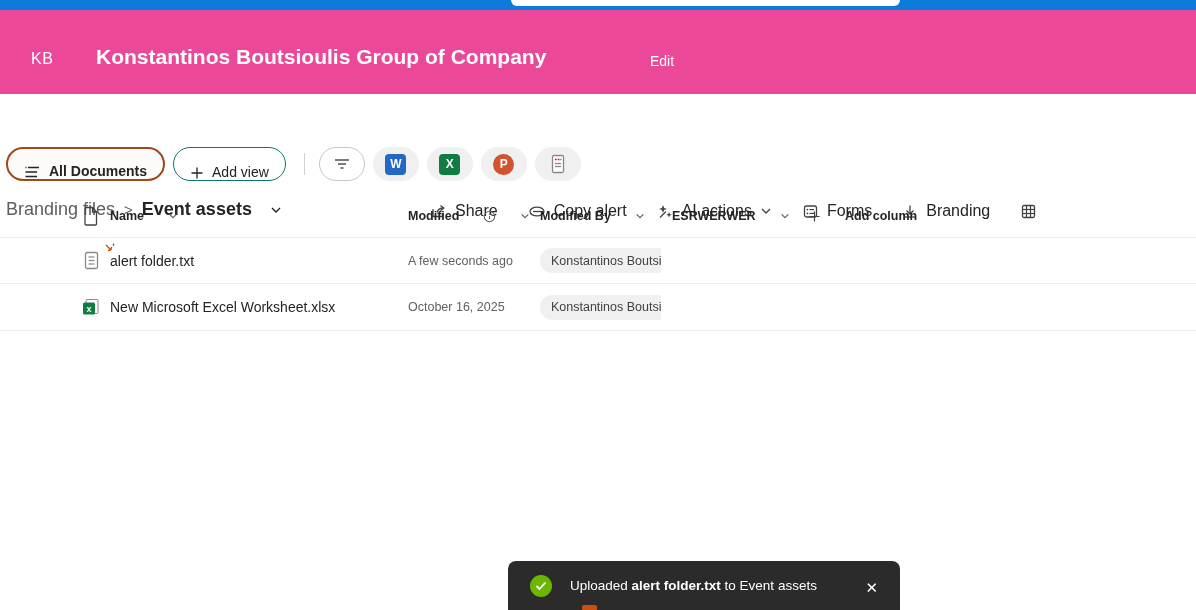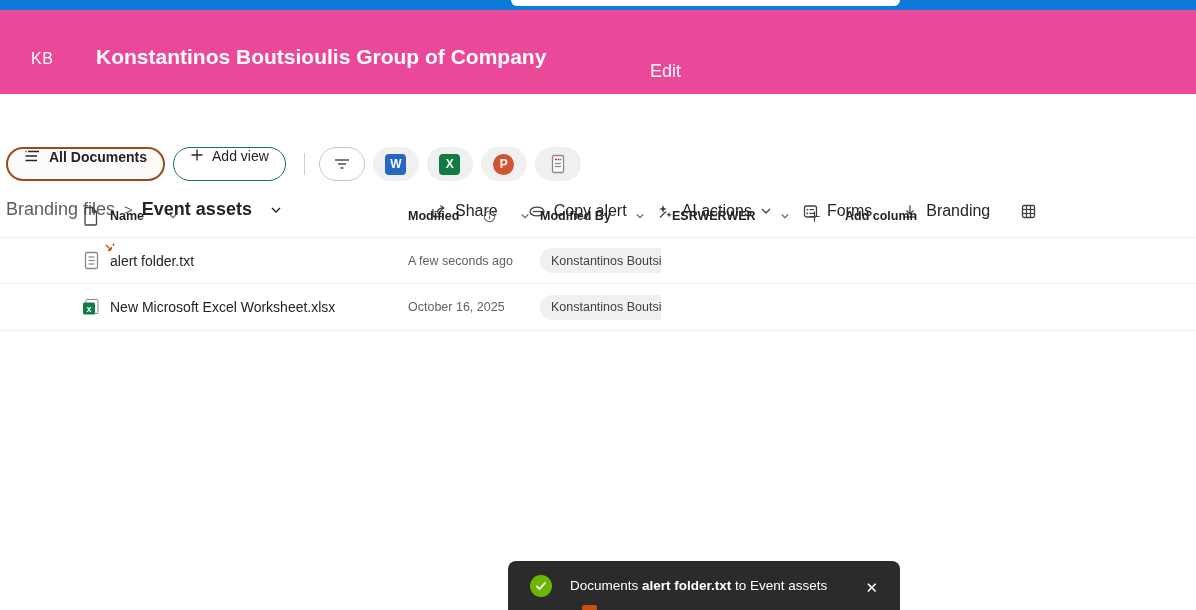--- a/index.html
+++ b/index.html
@@ -10,37 +10,37 @@
   
   .topbar { position:absolute; left:0; top:0; width:1196px; height:10px; background:#0c7bd9; }
   .searchbox { position:absolute; left:511px; top:-12px; width:389px; height:18px;
     background:#fff; border-radius:6px; }
 
   
   .site-header { position:absolute; left:0; top:10px; width:1196px; height:84px;
     background:#ec4899; display:flex; align-items:center; }
   .site-logo { position:absolute; left:31px; top:40px; color:#fff; font-size:16px; letter-spacing:0.5px; }
   .site-title { position:absolute; left:96px; top:35px; color:#fff; font-size:21px; font-weight:700; }
-  .site-edit { position:absolute; left:650px; top:51px; color:#fff; font-size:18px; cursor:pointer; }
+  .site-edit { position:absolute; left:650px; top:43px; color:#fff; font-size:14px; cursor:pointer; }
 
   
   .crumb-row { position:absolute; left:0; top:94px; width:1196px; height:46px; background:#fff; }
   .breadcrumb { position:absolute; left:6px; top:105px; display:flex; align-items:center; gap:9px; font-size:18px; }
   .crumb-parent { color:#605e5c; cursor:pointer; }
   .crumb-sep { color:#605e5c; font-size:15px; }
   .crumb-current { color:#242424; font-weight:700; display:flex; align-items:center; gap:18px; cursor:pointer; }
 
   .command-bar { position:absolute; left:430px; top:94px; height:46px; display:flex;
     align-items:center; gap:30px; white-space:nowrap; }
   .cmd-item { display:flex; align-items:center; gap:8px; font-size:16px; color:#242424; cursor:pointer; }
   .cmd-item svg { flex:none; }
 
   
   .view-bar { position:absolute; left:6px; top:146px; height:36px; display:flex; align-items:center; }
-  .pill { display:flex; align-items:flex-start; gap:8px; height:34px; border-radius:17px;
+  .pill { display:flex; align-items:flex-end; gap:8px; height:34px; border-radius:17px;
     padding:0 16px; cursor:pointer; background:#fff; }
   .pill-current { border:2px solid #9c4a19; background:#fdfbf9; font-weight:700; font-size:14px; }
   .pill-add { border:1px solid #0f766e; margin-left:8px; font-size:14px; }
   .vdivider { width:1px; height:22px; background:#d1d1d1; margin:0 14px 0 18px; }
   .icon-pill { width:46px; height:34px; border-radius:17px; display:flex; align-items:center;
     justify-content:center; cursor:pointer; }
   .icon-pill.outlined { border:1px solid #c8c6c4; background:#fff; }
   .icon-pill.filled { background:#f0f0f0; margin-left:8px; }
   .app-badge { width:21px; height:21px; border-radius:4px; color:#fff; font-size:12px; font-weight:700;
     display:flex; align-items:center; justify-content:center; }
@@ -305,19 +305,19 @@
     <div></div>
   </div>
 
   <div class="toast">
     <div class="toast-check">
       <svg width="12" height="10" viewBox="0 0 12 10">
           <path d="M1.5 5l3 3 6-6.5" fill="none" stroke="#fff" stroke-width="1.8"></path>
         </svg>
     </div>
     <div class="toast-text">
-      <span>Documents </span><b>alert folder.txt</b><span> to Event assets</span>
+      <span>Uploaded </span><b>alert folder.txt</b><span> to Event assets</span>
     </div>
     <div class="toast-close">✕</div>
     <div class="toast-orange"></div>
   </div>
 
 </div>
 
 </body></html>

